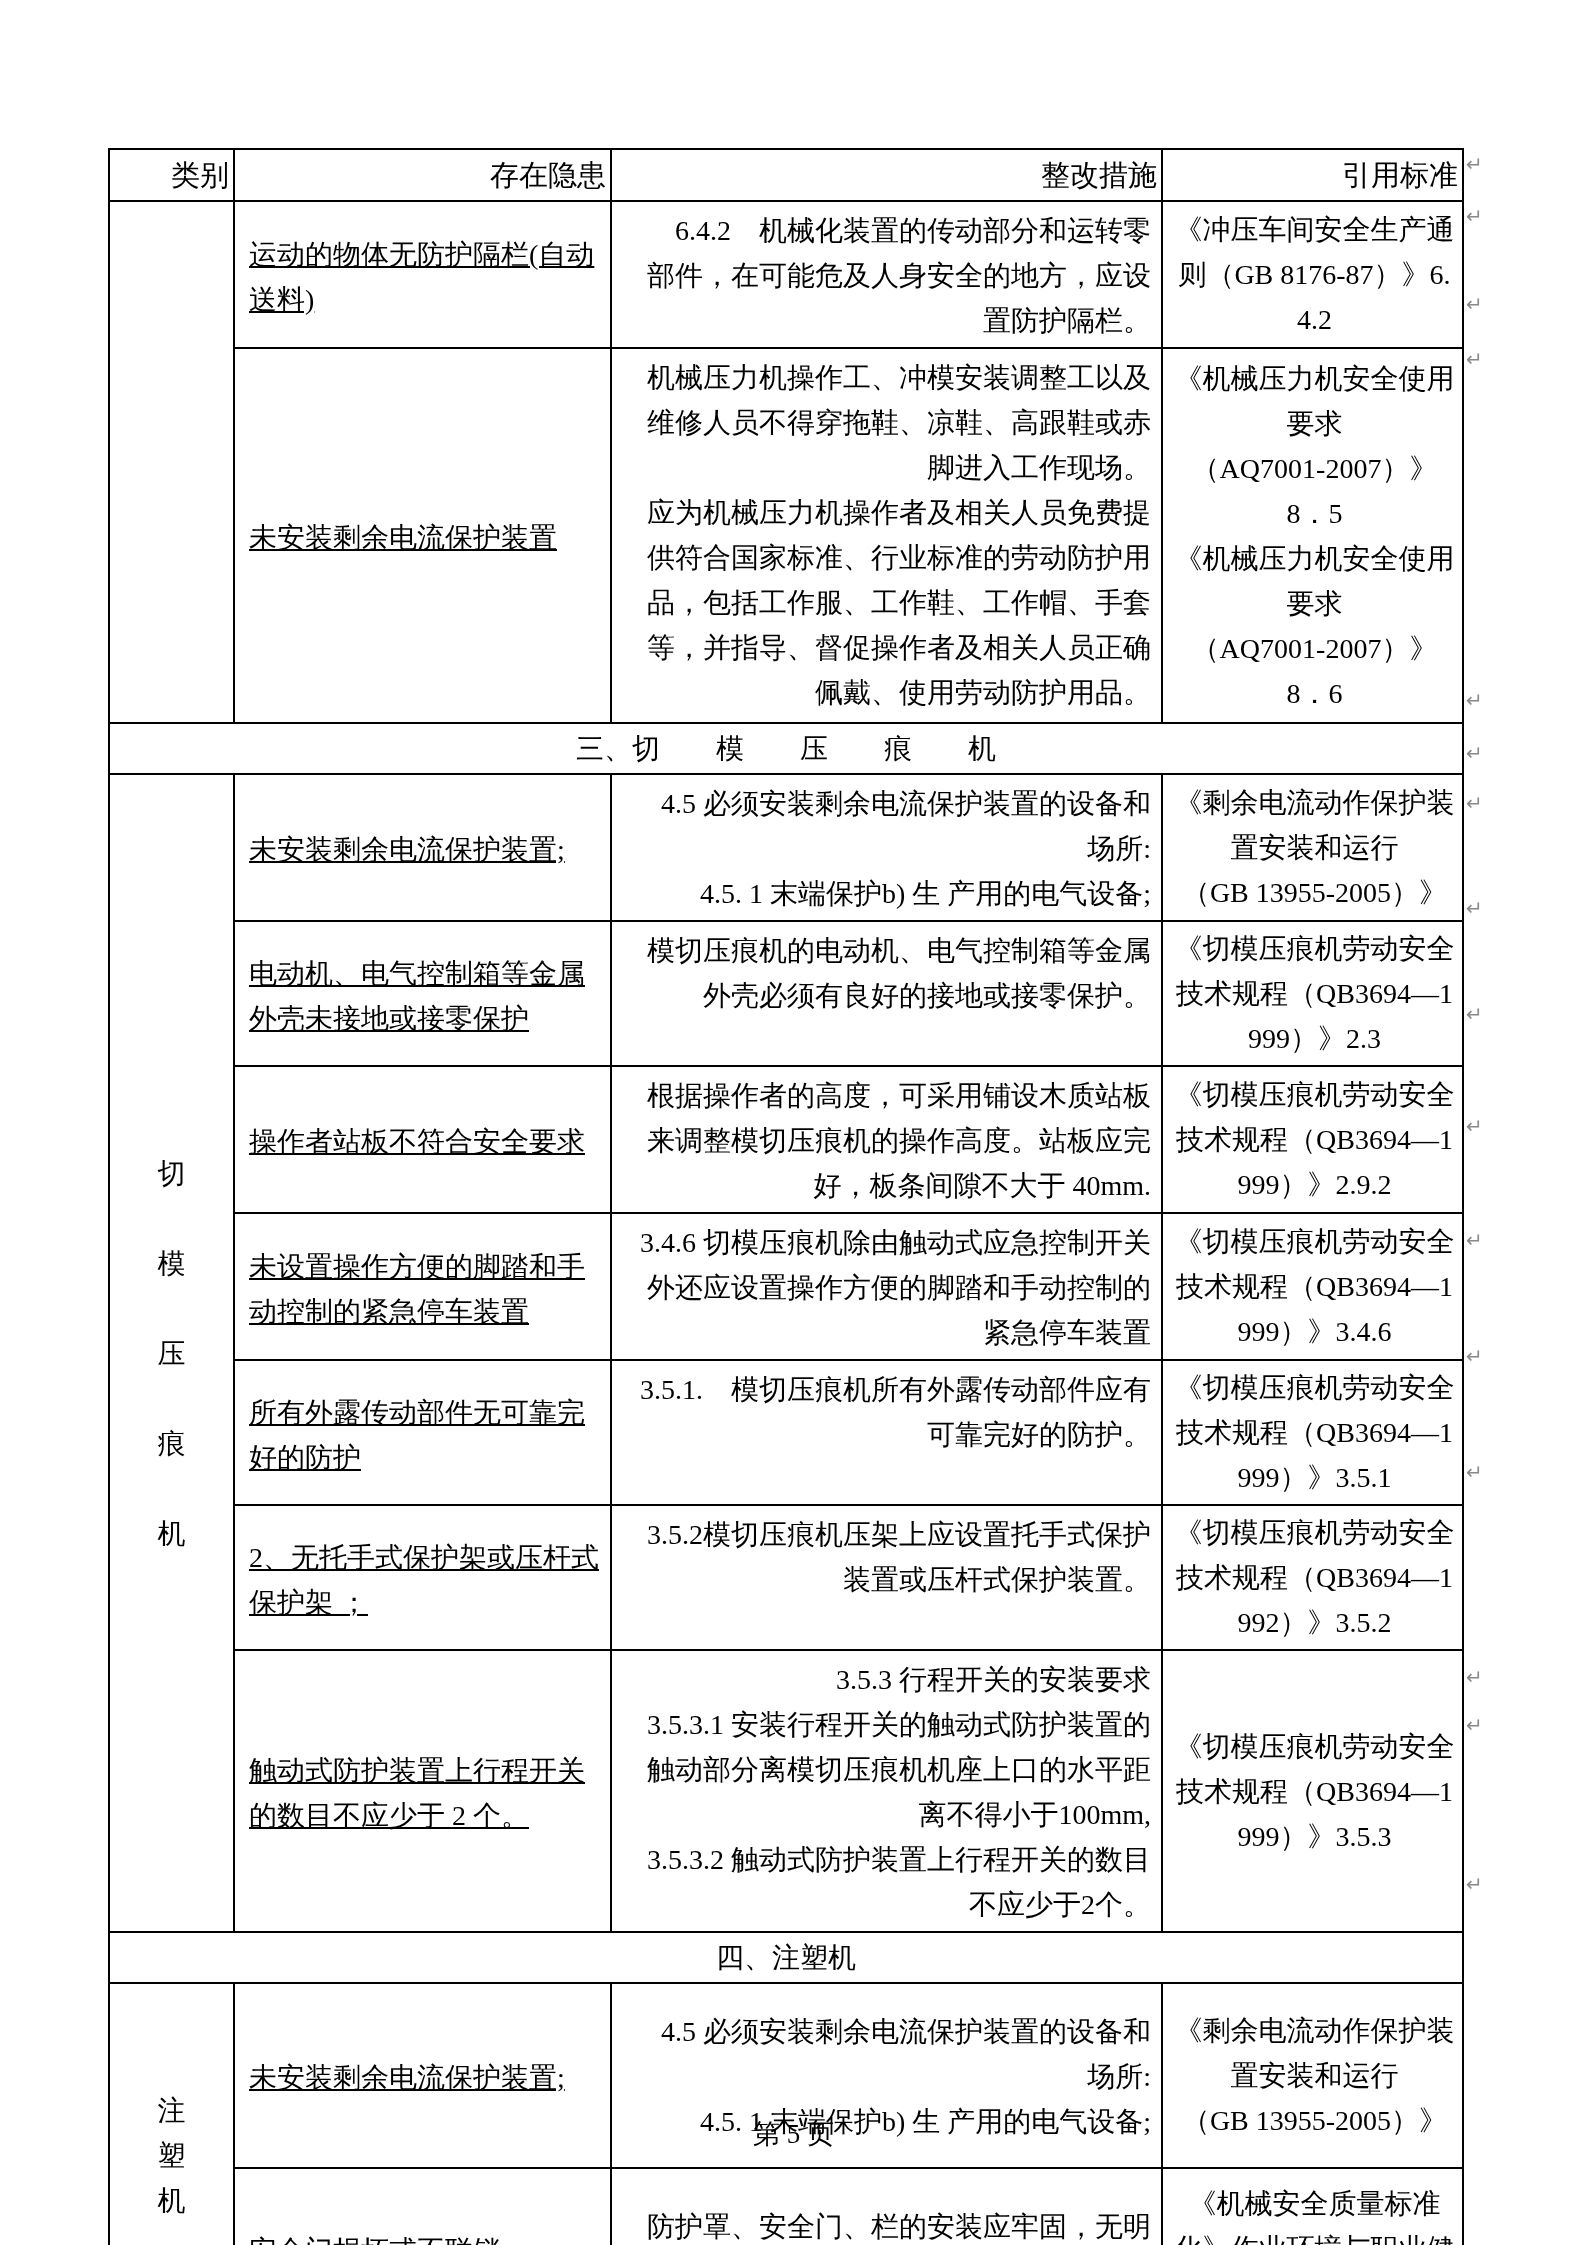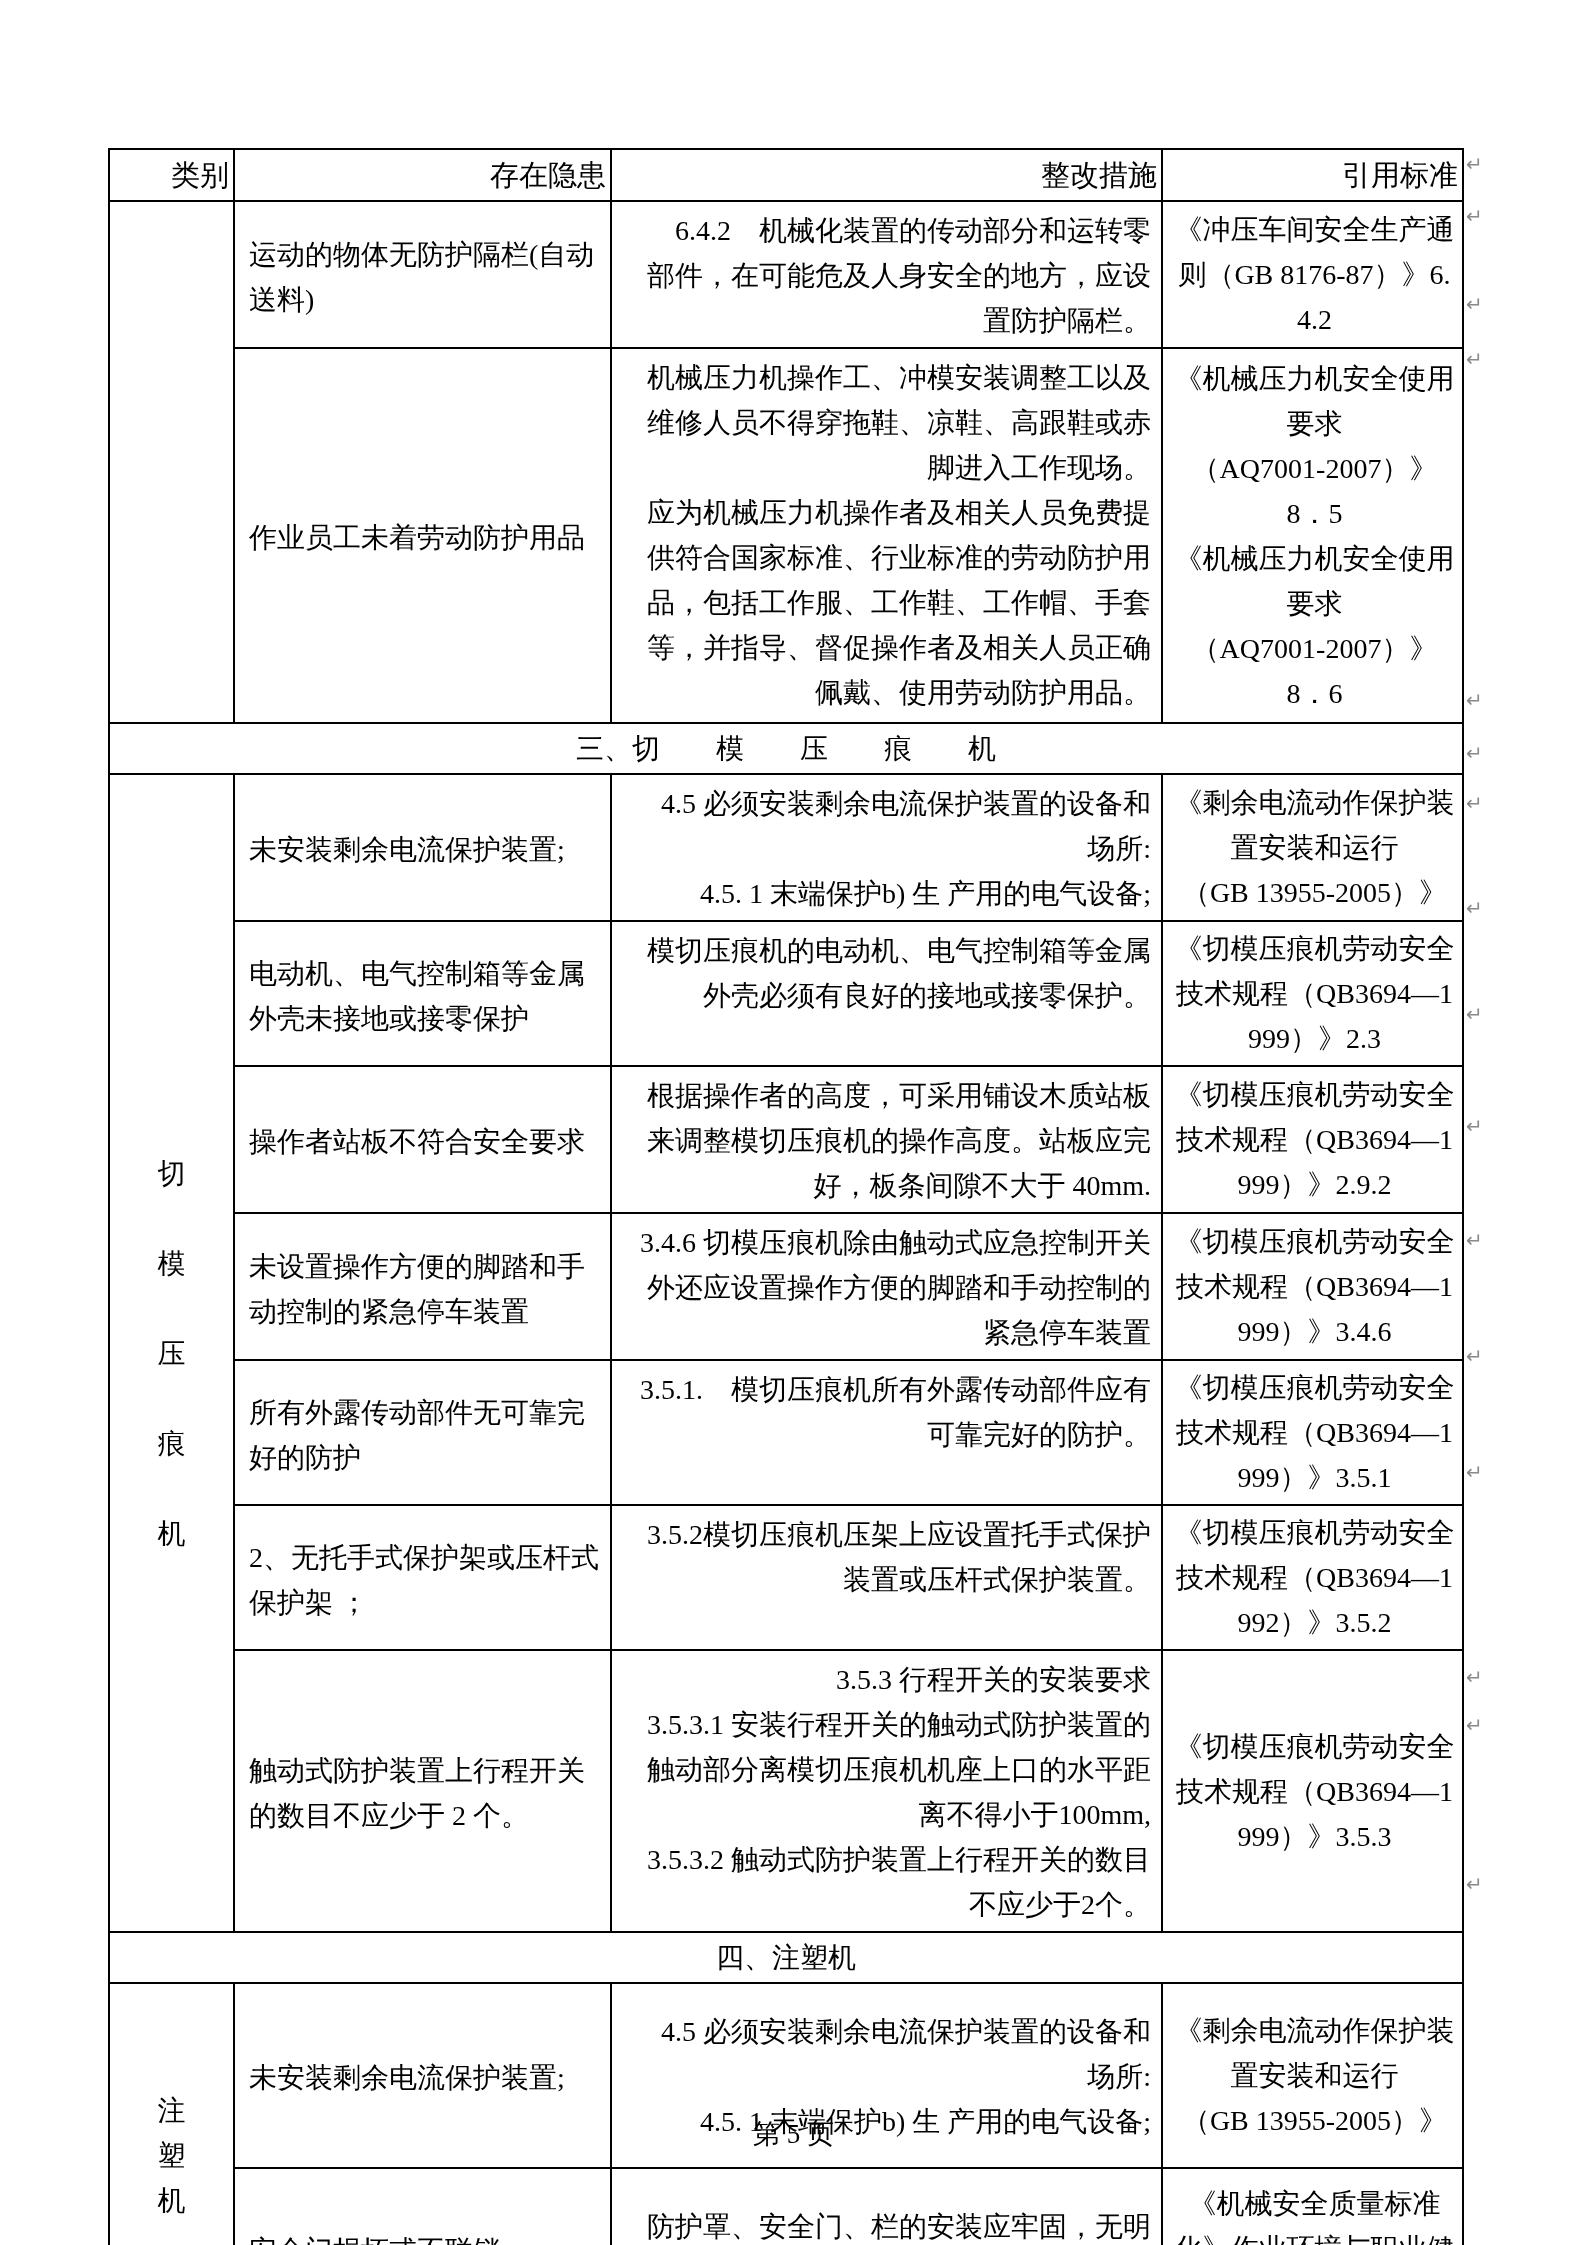--- a/index.html
+++ b/index.html
@@ -39,20 +39,21 @@
   }
   td.cell-category {
     text-align: center;
     vertical-align: middle;
     padding: 2px 4px;
   }
   td.cell-hazard {
     text-align: left;
     vertical-align: middle;
     padding: 4px 10px 0 14px;
+    text-decoration: underline;
   }
   td.cell-measures {
     text-align: right;
     vertical-align: top;
     padding: 6px 10px 4px 24px;
   }
   td.cell-measures.v-middle {
     vertical-align: middle;
   }
   td.cell-standard {
@@ -103,21 +104,21 @@
     </tr>
   </thead>
   <tbody>
     <tr style="height:112px">
       <td class="cell-category" rowspan="2"></td>
       <td class="cell-hazard">运动的物体无防护隔栏(自动送料)</td>
       <td class="cell-measures">　6.4.2　机械化装置的传动部分和运转零部件，在可能危及人身安全的地方，应设置防护隔栏。</td>
       <td class="cell-standard">《冲压车间安全生产通则（GB 8176-87）》6.4.2</td>
     </tr>
     <tr style="height:375px">
-      <td class="cell-hazard">作业员工未着劳动防护用品</td>
+      <td class="cell-hazard">未安装剩余电流保护装置</td>
       <td class="cell-measures">机械压力机操作工、冲模安装调整工以及维修人员不得穿拖鞋、凉鞋、高跟鞋或赤脚进入工作现场。
 应为机械压力机操作者及相关人员免费提供符合国家标准、行业标准的劳动防护用品，包括工作服、工作鞋、工作帽、手套等，并指导、督促操作者及相关人员正确佩戴、使用劳动防护用品。</td>
       <td class="cell-standard">《机械压力机安全使用要求
 （AQ7001-2007）》8．5
 《机械压力机安全使用要求
 （AQ7001-2007）》 8．6</td>
     </tr>
     <tr class="section-row" style="height:38px">
       <td colspan="4">三、切　　模　　压　　痕　　机</td>
     </tr>

